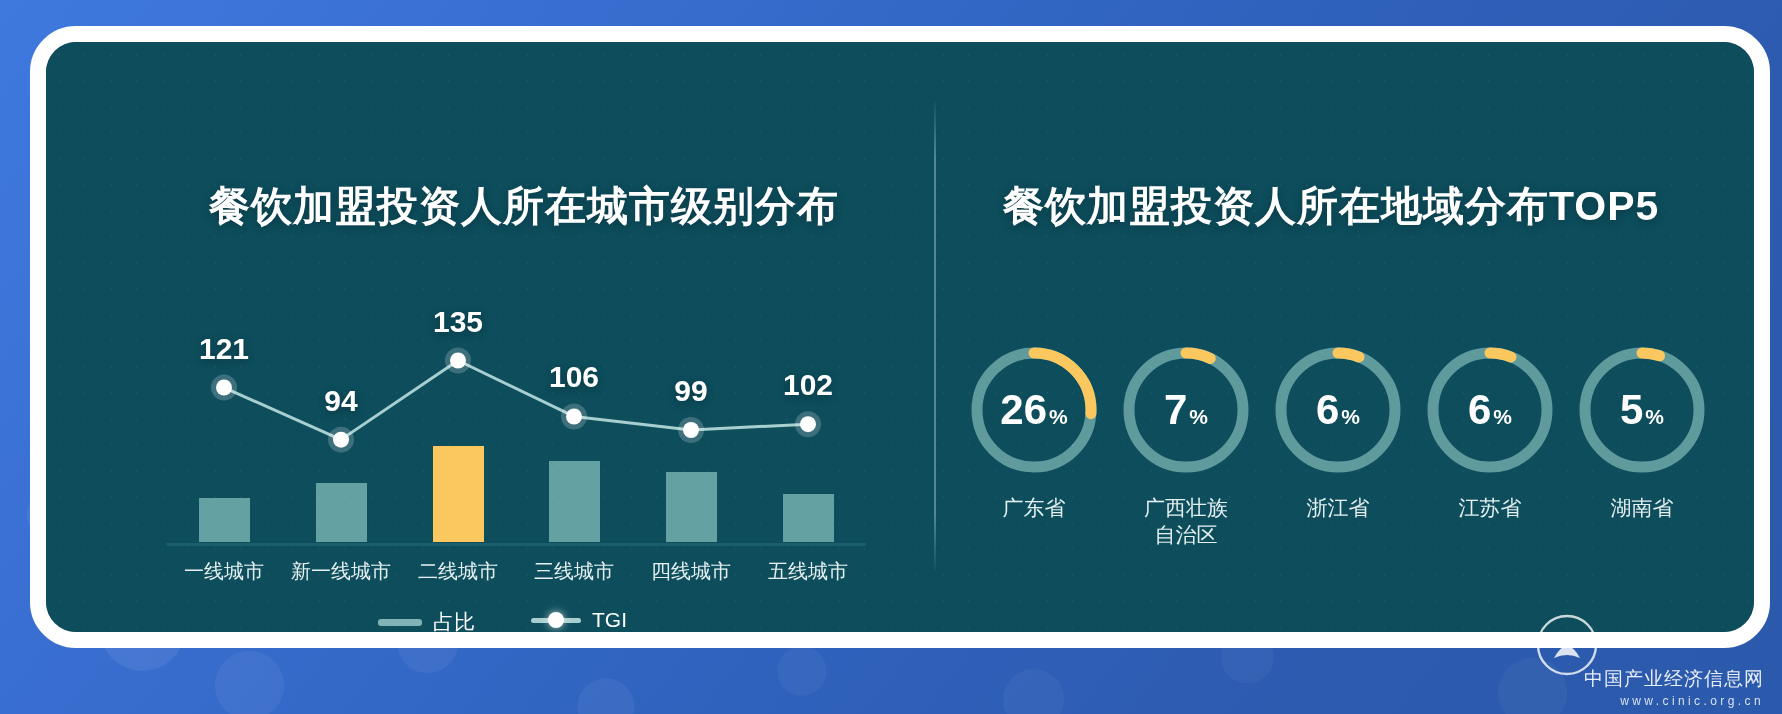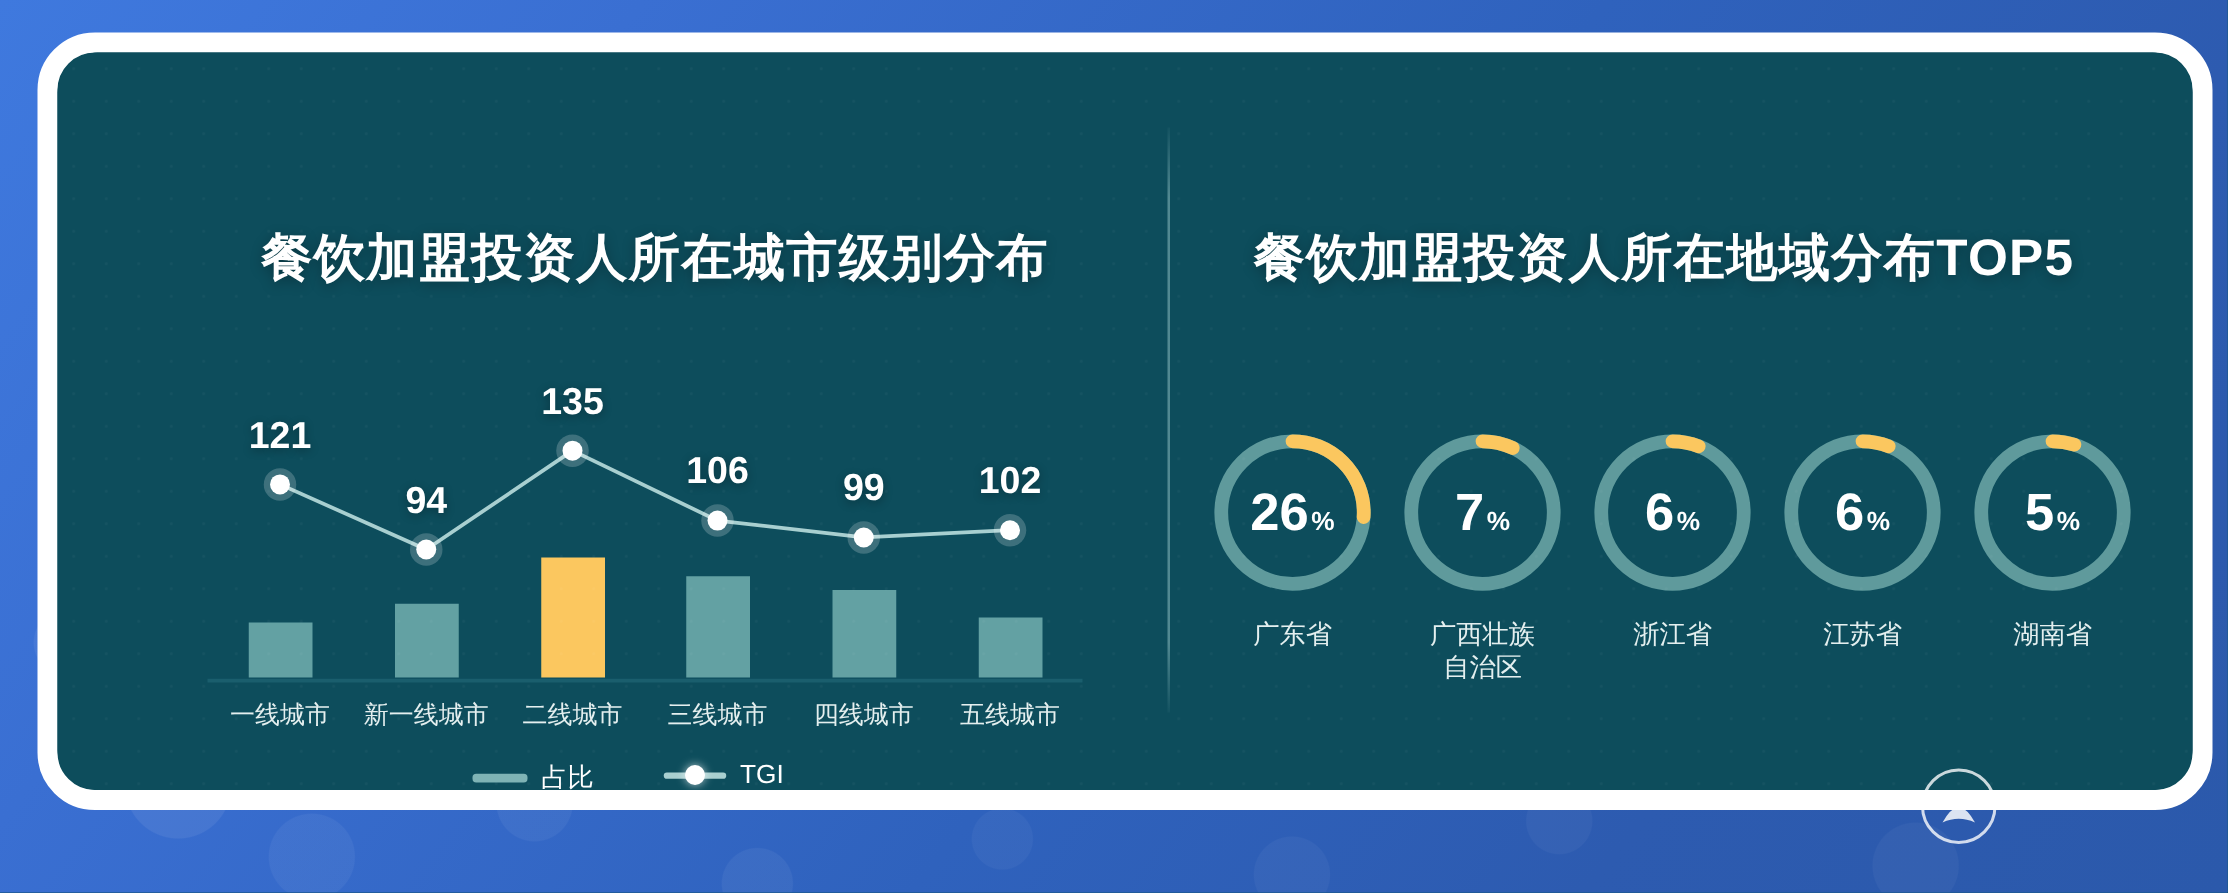--- a/index.html
+++ b/index.html
@@ -232,14 +232,18 @@
         </div>
       </div>
 
   </div>
 
   <svg id="wm-logo" viewBox="0 0 66 66">
     <circle cx="33" cy="33" r="29" fill="none" stroke="#ffffff" stroke-width="2.4" opacity=".85"></circle>
     <path d="M20 20 q13 6 26 0 q-6 11 -13 13 q-7 -2 -13 -13 z" fill="#ffffff" opacity=".9"></path>
     <path d="M20 46 q13 -6 26 0 q-6 -11 -13 -13 q-7 2 -13 13 z" fill="#ffffff" opacity=".9"></path>
   </svg>
+  <div id="watermark">
+    <div id="wm-name">中国产业经济信息网</div>
+    <div id="wm-url">www.cinic.org.cn</div>
+  </div>
 
 </div>
 
 </body></html>

